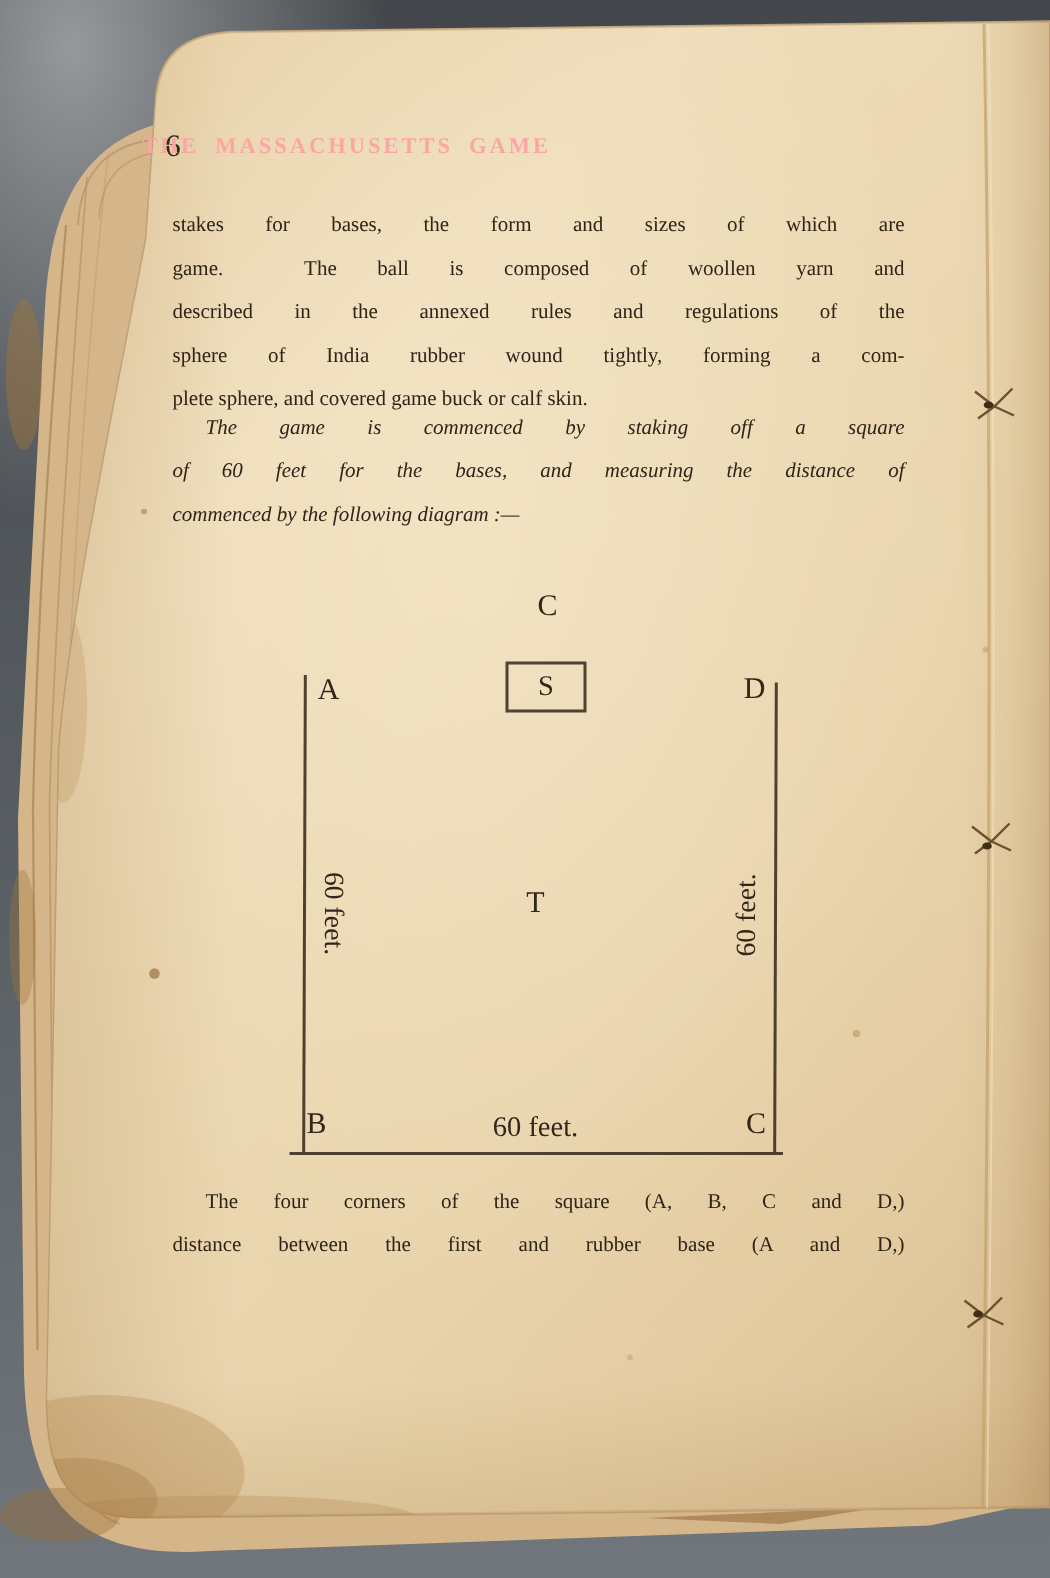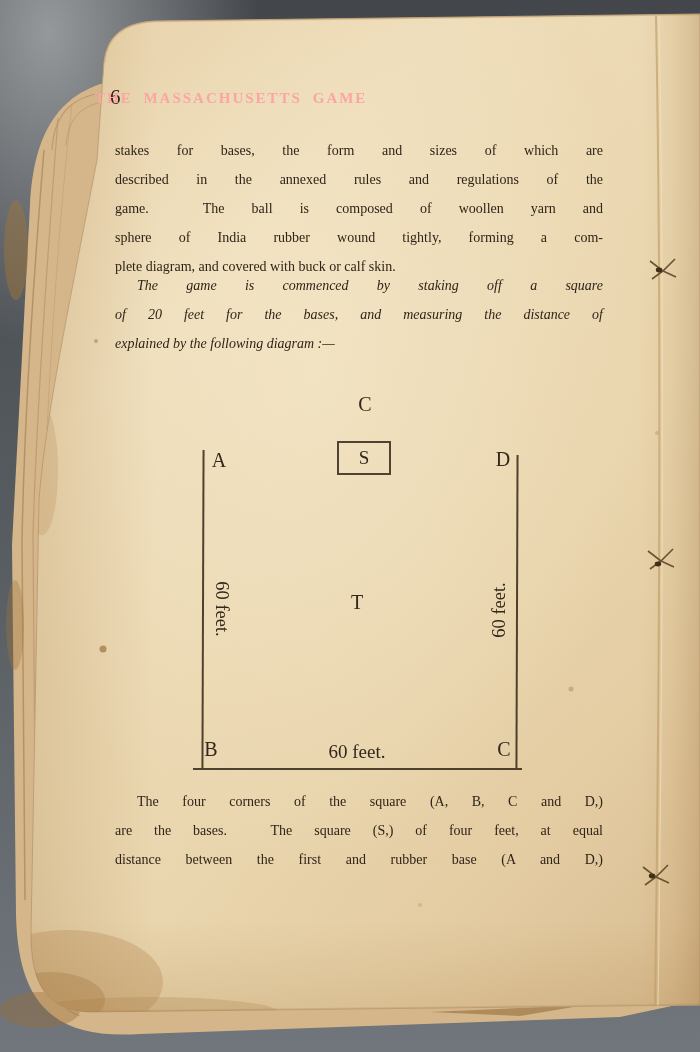--- a/index.html
+++ b/index.html
@@ -140,30 +140,30 @@
     </g>
   </svg>
 
   <div class="content">
 
     <div class="pgnum">6</div>
     <div class="runhead">THE MASSACHUSETTS GAME</div>
 
     <div class="para p1">
       <div class="ln j">stakes for bases, the form and sizes of which are</div>
+      <div class="ln j">game.&nbsp; The ball is composed of woollen yarn and</div>
       <div class="ln j">described in the annexed rules and regulations of the</div>
-      <div class="ln j">game.&nbsp; The ball is composed of woollen yarn and</div>
       <div class="ln j">sphere of India rubber wound tightly, forming a com-</div>
-      <div class="ln last">plete diagram, and covered with buck or calf skin.</div>
+      <div class="ln last">plete sphere, and covered game buck or calf skin.</div>
     </div>
 
     <div class="para p2">
       <div class="ln j indent">The game is commenced by staking off a square</div>
-      <div class="ln j">of 20 feet for the bases, and measuring the distance of</div>
-      <div class="ln last">explained by the following diagram :—</div>
+      <div class="ln j">of 60 feet for the bases, and measuring the distance of</div>
+      <div class="ln last">commenced by the following diagram :—</div>
     </div>
 
     <div class="dlabel lbl-ctop">C</div>
 
     <div class="sbox">
       <span>S</span>
     </div>
 
     <div class="dlabel lbl-a">A</div>
     <div class="dlabel lbl-d">D</div>
@@ -174,18 +174,17 @@
     <div class="vline vl-left"></div>
     <div class="vline vl-right"></div>
     <div class="hline"></div>
 
     <div class="feet feet-left">60 feet.</div>
     <div class="feet feet-right">60 feet.</div>
     <div class="feet feet-bottom">60 feet.</div>
 
     <div class="para p3">
       <div class="ln j indent">The four corners of the square (A, B, C and D,)</div>
-      <div class="ln j">are the bases.&nbsp; The square (S,) of four feet, at equal</div>
       <div class="ln j">distance between the first and rubber base (A and D,)</div>
     </div>
 
   </div>
 </div>
 
 </body></html>

